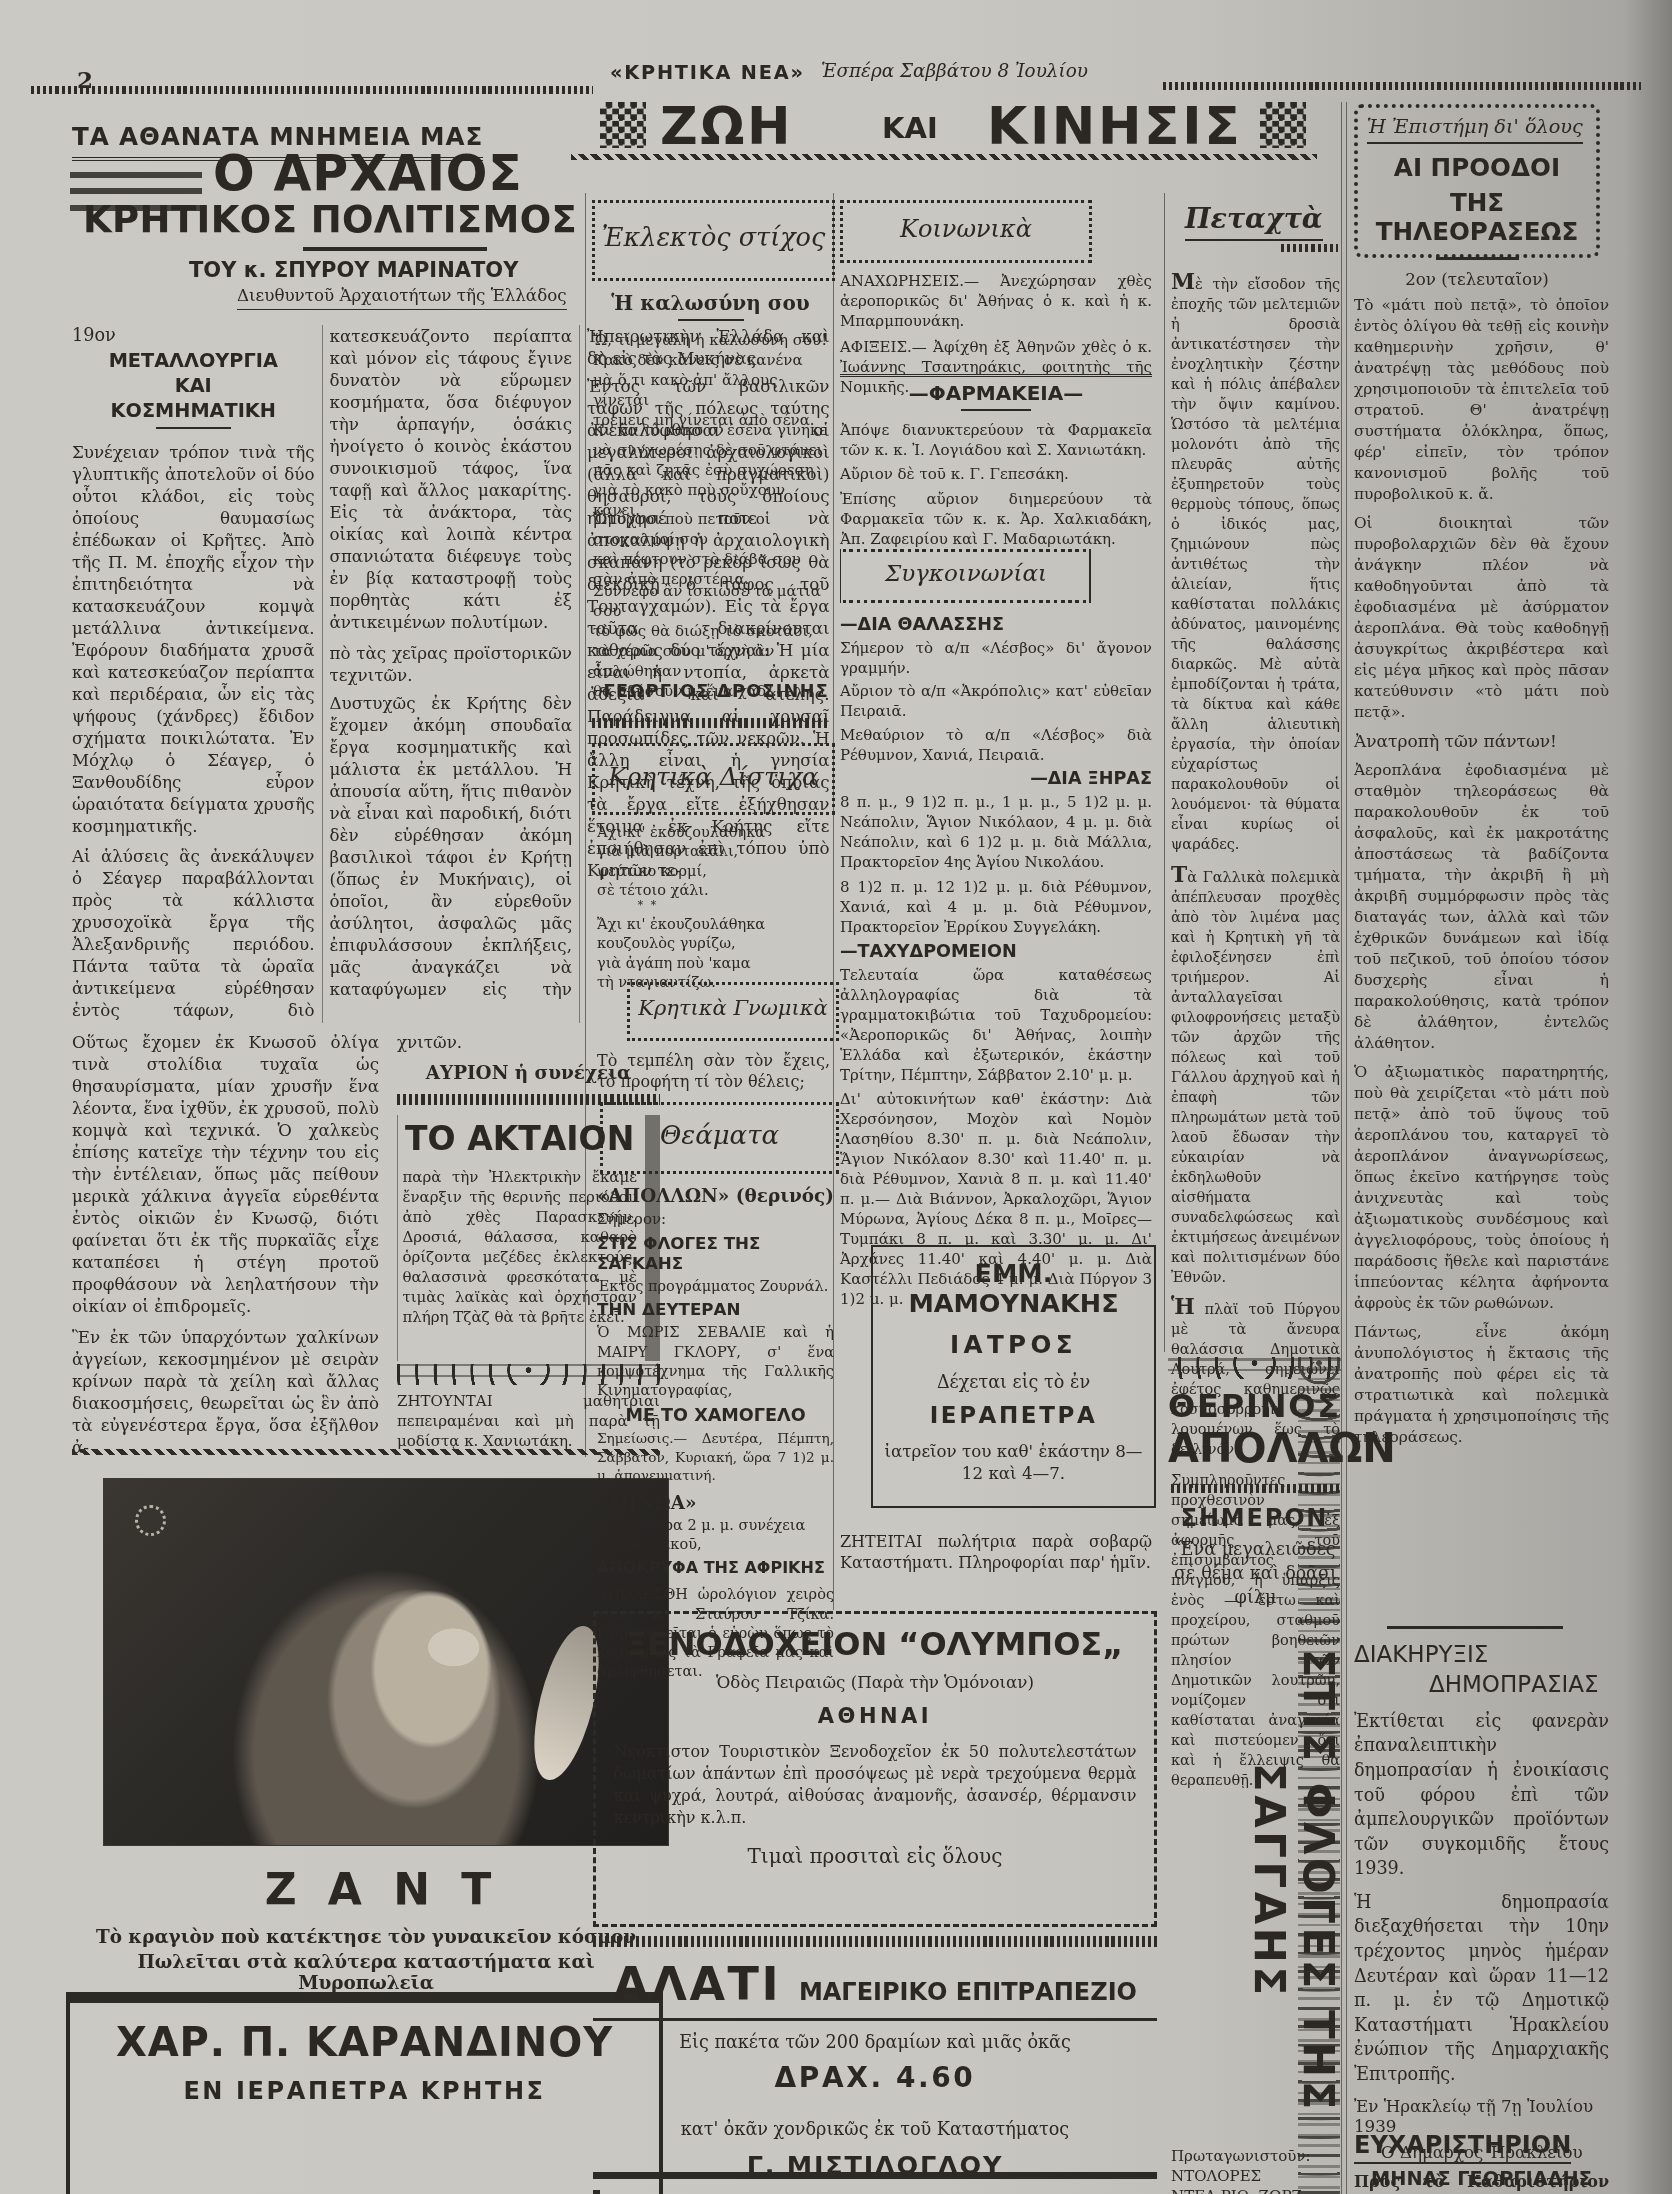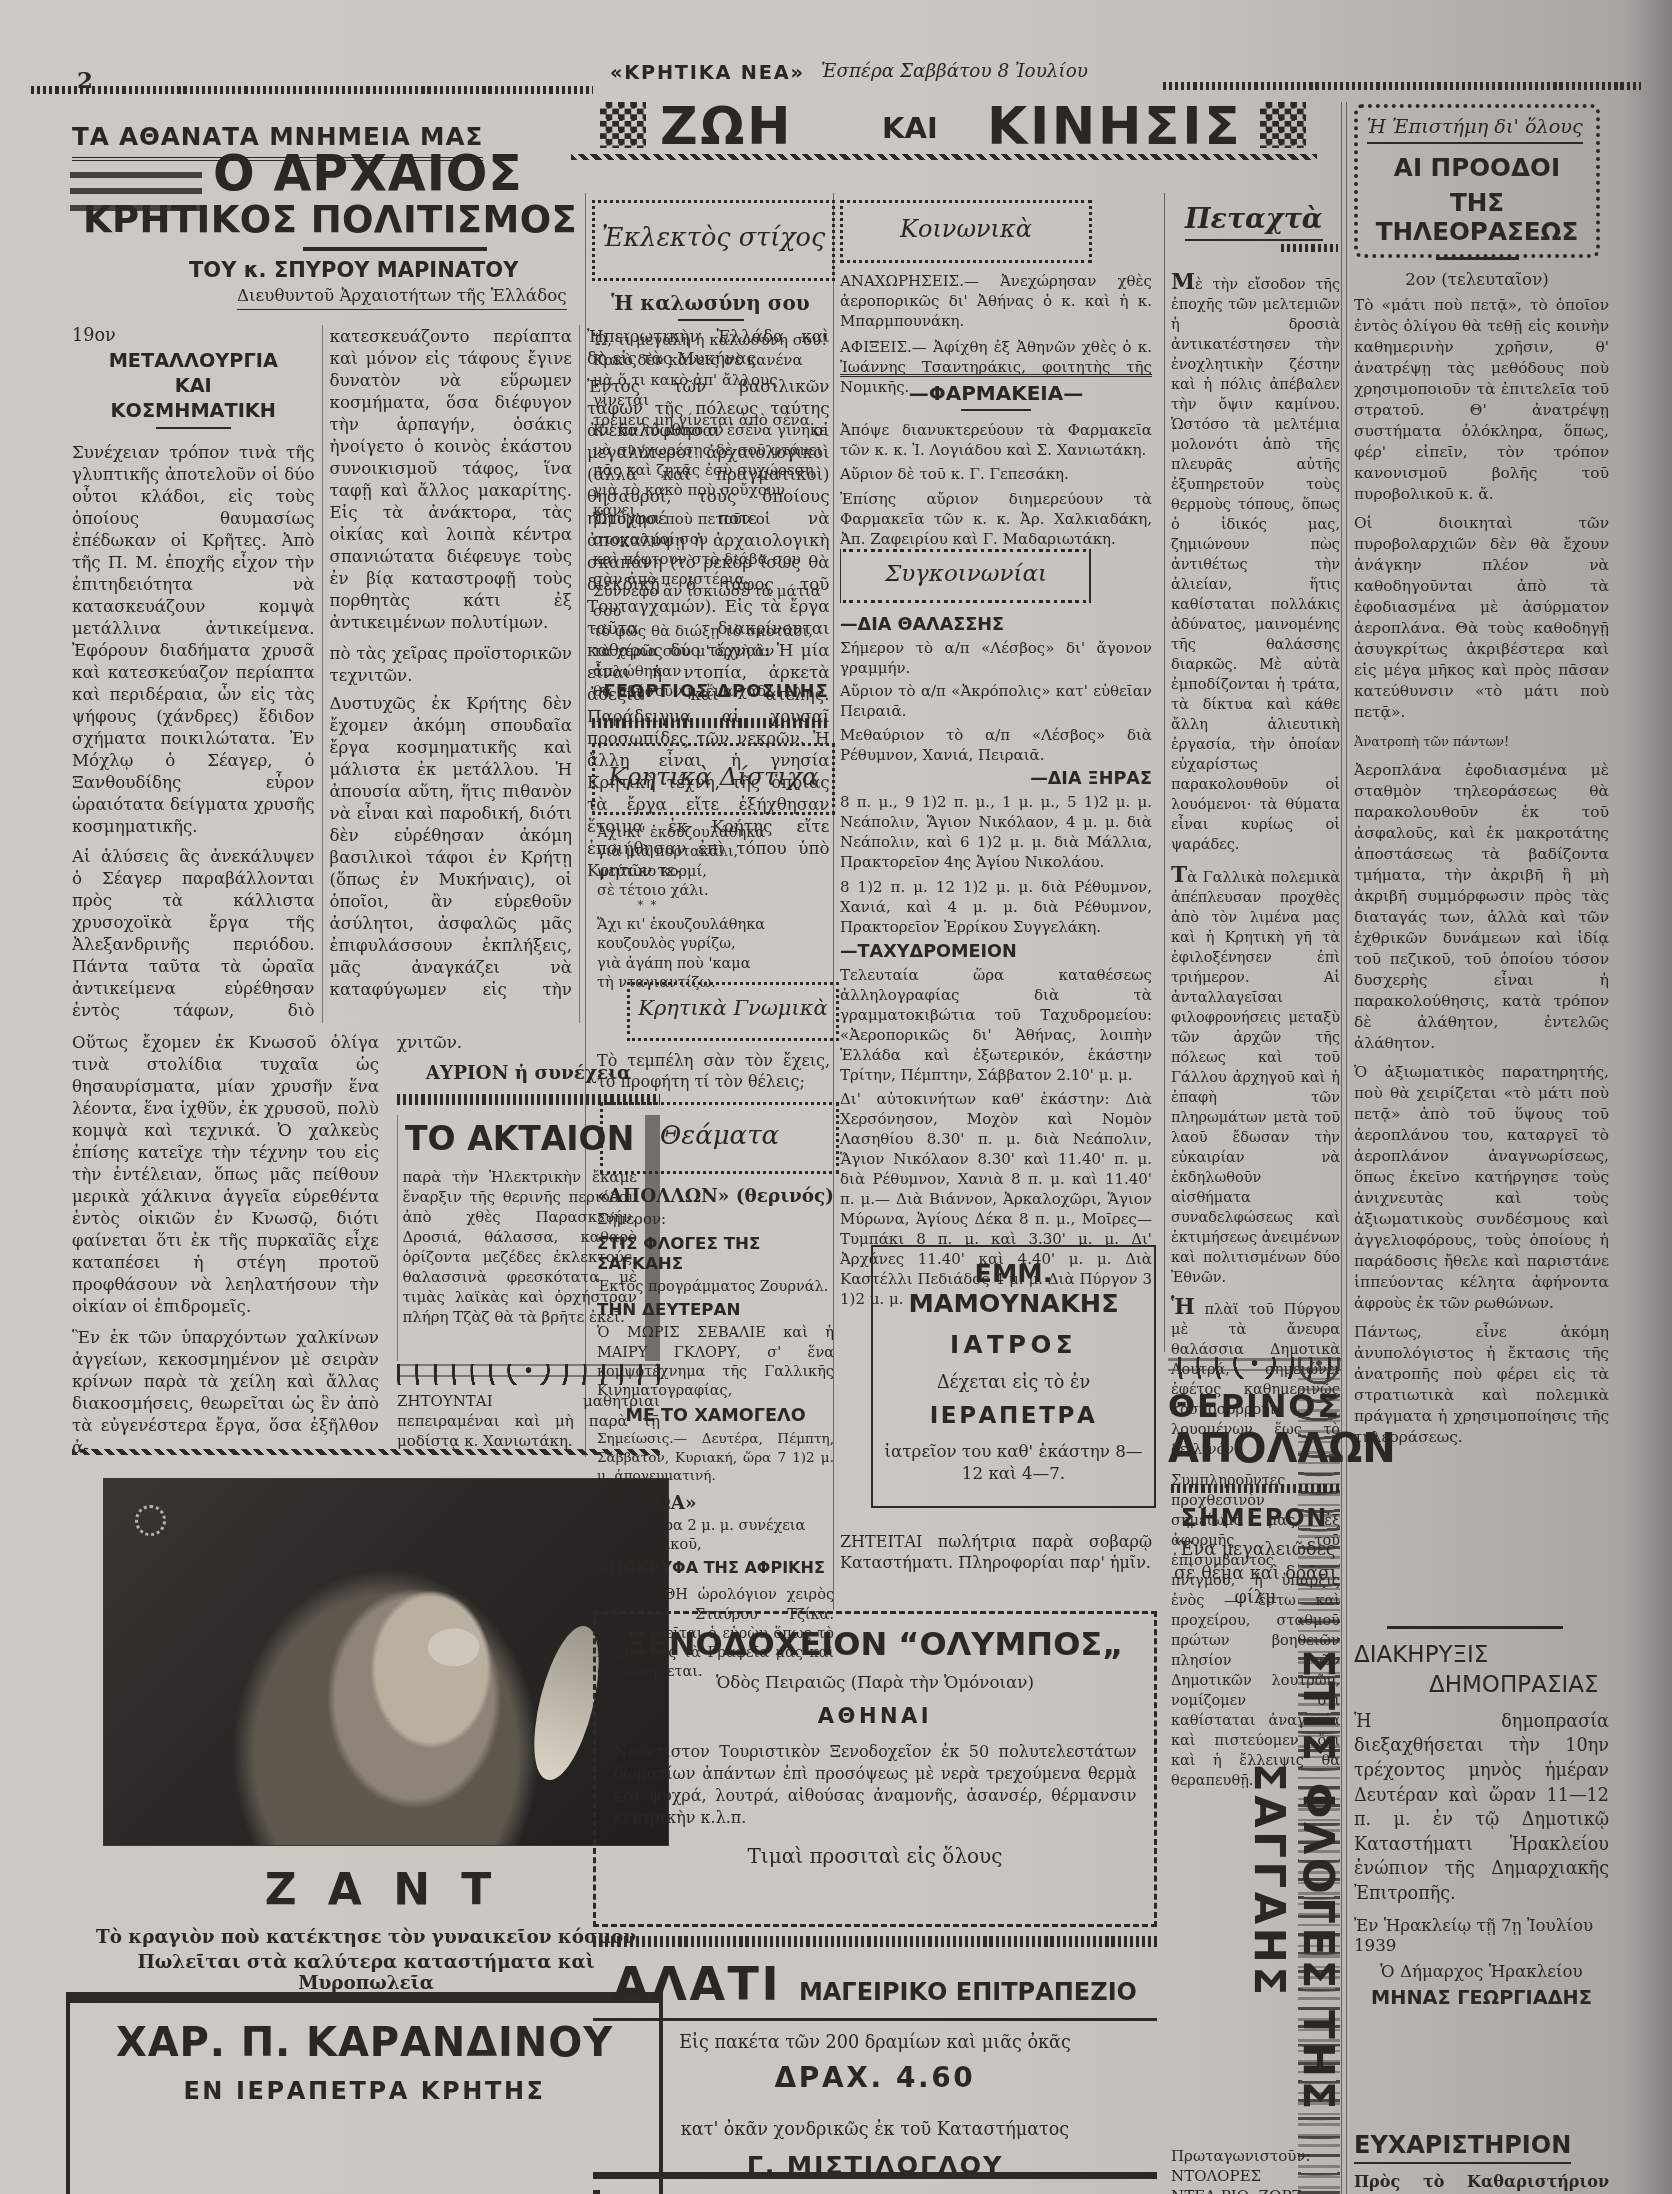--- a/index.html
+++ b/index.html
@@ -270,30 +270,31 @@
 <div class="abs" style="left:1354px;top:104px;width:246px;height:154px;border:4.4px dotted #2c2a25;border-radius:8px;box-sizing:border-box;padding:7px 8.8px;">
   <div style="font-size:19.3px;font-style:italic;border-bottom:2.2px solid #2c2a25;display:inline-block;padding-bottom:3.5px;">Ἡ Ἐπιστήμη δι' ὅλους</div>
   <div class="sans b ctr" style="font-size:24.6px;margin-top:9.7px;">ΑΙ ΠΡΟΟΔΟΙ</div>
   <div class="sans b ctr" style="font-size:24.6px;margin-top:6.1px;">ΤΗΣ ΤΗΛΕΟΡΑΣΕΩΣ</div>
   <div class="rule" style="width:83px;height:3.5px;margin:10.5px auto 0 auto;"></div>
 </div>
 <div class="abs ctr" style="left:1354px;top:269px;width:246px;font-size:16.7px;">2ον (τελευταῖον)</div>
 <div class="abs" style="left:1354px;top:295px;width:255px;">
   <p class="just" style="font-size:15.4px;line-height:21px;margin:0 0 8px 0;">Τὸ «μάτι ποὺ πετᾷ», τὸ ὁποῖον ἐντὸς ὀλίγου θὰ τεθῇ εἰς κοινὴν καθημερινὴν χρῆσιν, θ' ἀνατρέψῃ τὰς μεθόδους ποὺ χρησιμοποιοῦν τὰ ἐπιτελεῖα τοῦ στρατοῦ. Θ' ἀνατρέψῃ συστήματα ὁλόκληρα, ὅπως, φέρ' εἰπεῖν, τὸν τρόπον κανονισμοῦ βολῆς τοῦ πυροβολικοῦ κ. ἄ.</p>
   <p class="just" style="font-size:15.4px;line-height:21px;margin:0 0 8px 0;">Οἱ διοικηταὶ τῶν πυροβολαρχιῶν δὲν θὰ ἔχουν ἀνάγκην πλέον νὰ καθοδηγοῦνται ἀπὸ τὰ ἐφοδιασμένα μὲ ἀσύρματον ἀεροπλάνα. Θὰ τοὺς καθοδηγῇ ἀσυγκρίτως ἀκριβέστερα καὶ εἰς μέγα μῆκος καὶ πρὸς πᾶσαν κατεύθυνσιν «τὸ μάτι ποὺ πετᾷ».</p>
-  <p style="font-size:13px;line-height:21px;margin:0 0 8px 0;">Ἀνατροπὴ τῶν πάντων!</p>
+  <p style="font-size:17px;line-height:21px;margin:0 0 8px 0;">Ἀνατροπὴ τῶν πάντων!</p>
   <p class="just" style="font-size:15.4px;line-height:21px;margin:0 0 8px 0;">Ἀεροπλάνα ἐφοδιασμένα μὲ σταθμὸν τηλεοράσεως θὰ παρακολουθοῦν ἐκ τοῦ ἀσφαλοῦς, καὶ ἐκ μακροτάτης ἀποστάσεως τὰ βαδίζοντα τμήματα, τὴν ἀκριβῆ ἢ μὴ ἀκριβῆ συμμόρφωσιν πρὸς τὰς διαταγάς των, ἀλλὰ καὶ τῶν ἐχθρικῶν δυνάμεων καὶ ἰδίᾳ τοῦ πεζικοῦ, τοῦ ὁποίου τόσον δυσχερὴς εἶναι ἡ παρακολούθησις, κατὰ τρόπον δὲ ἀλάθητον, ἐντελῶς ἀλάθητον.</p>
   <p class="just" style="font-size:15.4px;line-height:21px;margin:0 0 8px 0;">Ὁ ἀξιωματικὸς παρατηρητής, ποὺ θὰ χειρίζεται «τὸ μάτι ποὺ πετᾷ» ἀπὸ τοῦ ὕψους τοῦ ἀεροπλάνου του, καταργεῖ τὸ ἀεροπλάνον ἀναγνωρίσεως, ὅπως ἐκεῖνο κατήργησε τοὺς ἀνιχνευτὰς καὶ τοὺς ἀξιωματικοὺς συνδέσμους καὶ ἀγγελιοφόρους, τοὺς ὁποίους ἡ παράδοσις ἤθελε καὶ παριστάνε ἱππεύοντας κέλητα ἀφήνοντα ἀφροὺς ἐκ τῶν ρωθώνων.</p>
   <p class="just" style="font-size:15.4px;line-height:21px;margin:0;">Πάντως, εἶνε ἀκόμη ἀνυπολόγιστος ἡ ἔκτασις τῆς ἀνατροπῆς ποὺ φέρει εἰς τὰ στρατιωτικὰ καὶ πολεμικὰ πράγματα ἡ χρησιμοποίησις τῆς τηλεοράσεως.</p>
 </div>
 <div class="abs rule" style="left:1387px;top:1626px;width:176px;height:2.6px;"></div>
 
 <div class="abs" style="left:1354px;top:1641px;width:255px;">
   <div class="sans" style="font-size:23px;">ΔΙΑΚΗΡΥΞΙΣ</div>
   <div class="sans" style="font-size:23px;margin:4.4px 0 11.4px 75px;">ΔΗΜΟΠΡΑΣΙΑΣ</div>
+  <p class="just" style="font-size:17.6px;line-height:24.6px;margin:0 0 8.8px 0;">Ἐκτίθεται εἰς φανερὰν ἐπαναλειπτικὴν δημοπρασίαν ἡ ἐνοικίασις τοῦ φόρου ἐπὶ τῶν ἀμπελουργικῶν προϊόντων τῶν συγκομιδῆς ἔτους 1939.</p>
   <p class="just" style="font-size:17.6px;line-height:24.6px;margin:0 0 9.7px 0;">Ἡ δημοπρασία διεξαχθήσεται τὴν 10ην τρέχοντος μηνὸς ἡμέραν Δευτέραν καὶ ὥραν 11—12 π. μ. ἐν τῷ Δημοτικῷ Καταστήματι Ἡρακλείου ἐνώπιον τῆς Δημαρχιακῆς Ἐπιτροπῆς.</p>
   <div style="font-size:16.7px;margin-bottom:6.1px;">Ἐν Ἡρακλείῳ τῇ 7ῃ Ἰουλίου 1939</div>
   <div class="ctr" style="font-size:16.7px;">Ὁ Δήμαρχος Ἡρακλείου</div>
   <div class="sans b ctr" style="font-size:19.3px;margin-top:4.4px;">ΜΗΝΑΣ ΓΕΩΡΓΙΑΔΗΣ</div>
 </div>
 
 <div class="abs" style="left:1354px;top:2131px;width:255px;">
   <div class="sans b" style="font-size:24px;border-bottom:2.6px solid #2c2a25;display:inline-block;padding-bottom:2.6px;">ΕΥΧΑΡΙΣΤΗΡΙΟΝ</div>
   <p class="just b" style="font-size:16px;line-height:21px;margin:7px 0;">Πρὸς τὸ Καθαριστήριον καὶ Βαφεῖον τῆς ΚΕΒΕ ὁδὸς Δαιδάλου ὄπισθεν Φαρμακείου Ζουράρη</p>
   

